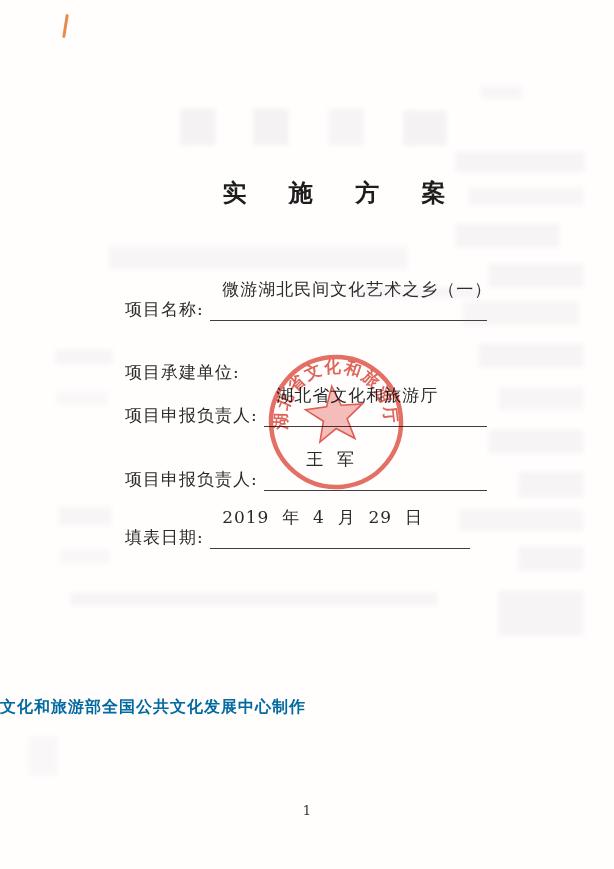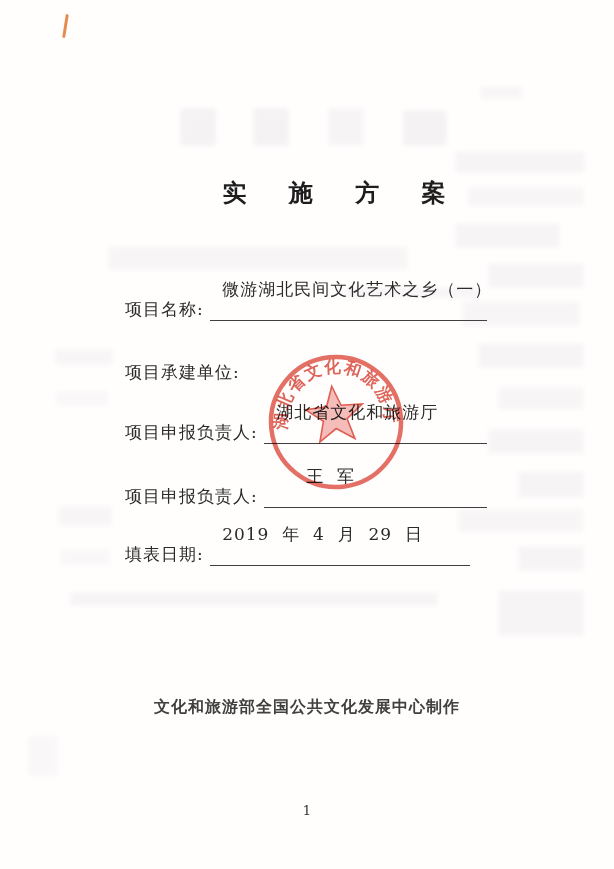--- a/index.html
+++ b/index.html
@@ -15,34 +15,34 @@
   }
   
   .title { position:absolute; top:170px; left:0; right:0; text-align:center; font-weight:bold; color:#1d1d1d; }
   .title-line1 { font-size:24px; letter-spacing:1px; }
   .title-line2 { font-size:24px; letter-spacing:17px; padding-left:27px; margin-top:7px;margin-left:44px; }
   
   .fields { position:absolute; left:125px; top:294px; width:362px; }
   .field-row { display:flex; align-items:flex-end; height:27px; }
   .field-row + .field-row { margin-top:0; }
   .row-1 { margin-bottom:36px; }
-  .row-2 { margin-bottom:33px; }
+  .row-2 { margin-bottom:16px; }
   .row-3 { margin-bottom:37px; }
   .row-4 { margin-bottom:31px; }
   .field-label { font-size:17px; white-space:pre; letter-spacing:1px; }
   .field-value {
     flex:1; border-bottom:1.5px solid #3f3f3f; font-size:17px;
     padding:0 4px 19px 12px; white-space:pre; letter-spacing:1px; min-width:0;
   }
   .row-leader .field-value { padding-left:42px; }
   .row-date { width:345px; }
   
   .seal { position:absolute; left:263px; top:349px; width:146px; height:146px; mix-blend-mode:multiply; transform:rotate(-6deg); }
   
-  .footer { position:absolute; left:0; right:0; top:697px; text-align:center; color:#404040; }
+  .footer { position:absolute; left:0; right:0; top:697px; color:#0369a1; }
   .footer-line1 { font-size:16px; font-weight:600; letter-spacing:1px; }
   .footer-line2 { font-size:17px; margin-top:9px; letter-spacing:4px; }
   .page-number { position:absolute; top:803px; left:0; right:0; text-align:center; font-size:13px; color:#333; }
   
   .bt { position:absolute; filter:blur(2px); border-radius:3px; background:#82698c; pointer-events:none; }
 </style>
 </head>
 <body>
 
 <div class="page">

